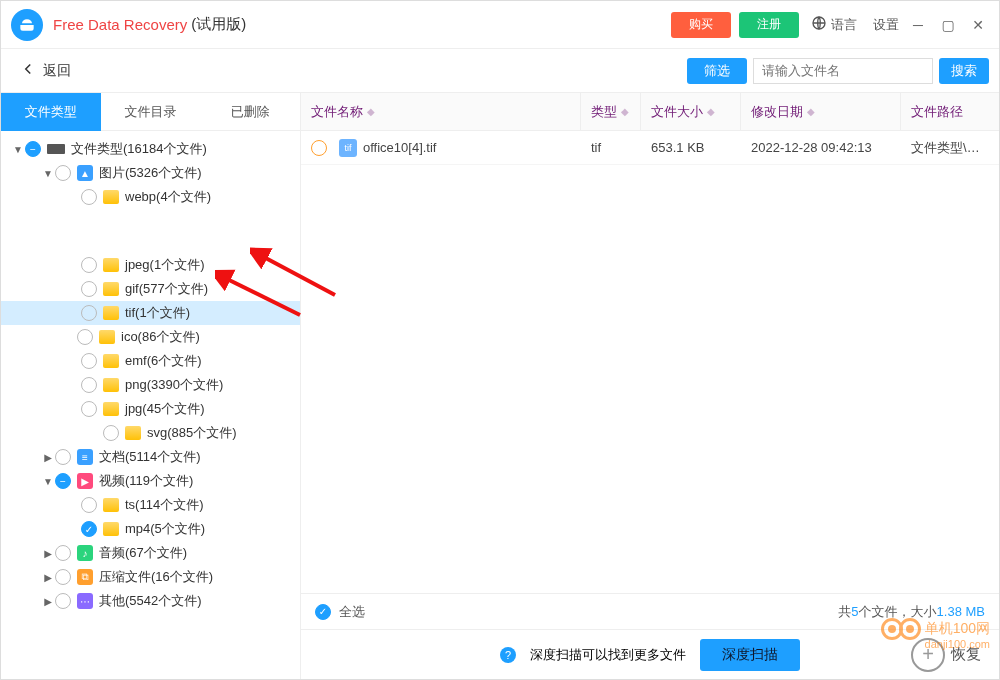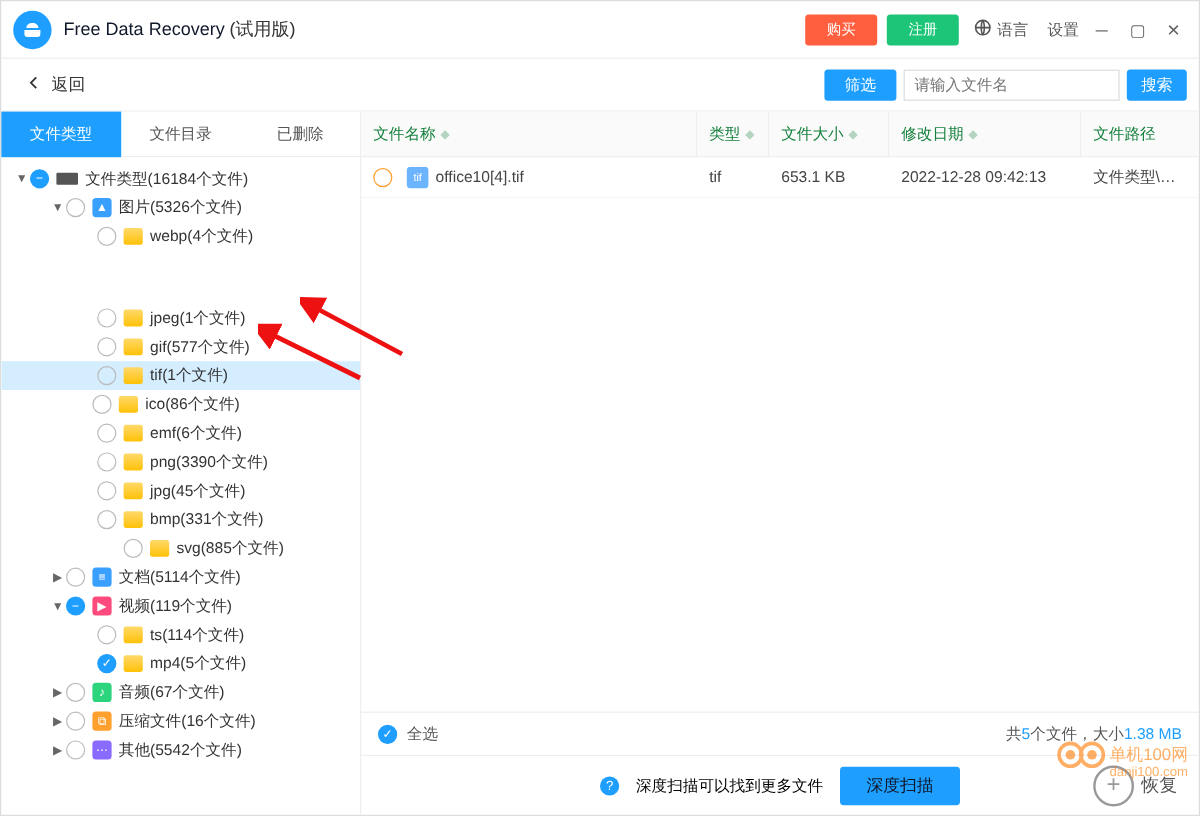--- a/index.html
+++ b/index.html
@@ -1,21 +1,21 @@
 <!DOCTYPE html>
 <html><head>
 <meta charset="utf-8">
 <style>
 * { margin: 0; padding: 0; box-sizing: border-box; font-family: "Microsoft YaHei", sans-serif; }
 body { width: 1000px; height: 680px; background: #fff; border: 1px solid #ddd; display: flex; flex-direction: column; overflow: hidden; }
 
 .titlebar { display: flex; align-items: center; height: 48px; padding: 0 10px; border-bottom: 1px solid #eee; }
 .logo { width: 32px; height: 32px; background: #1e9fff; border-radius: 50%; display: flex; align-items: center; justify-content: center; margin-right: 10px; }
 .logo svg { width: 20px; height: 20px; }
-.app-title { font-size: 15px; color: #0f172a; }
+.app-title { font-size: 15px; color: #ef4444; }
 .app-trial { font-size: 15px; color: #333; margin-left: 4px; }
 .titlebar-spacer { flex: 1; }
 .btn-buy, .btn-register { border: none; color: #fff; height: 26px; padding: 0 18px; border-radius: 3px; font-size: 12px; cursor: pointer; margin: 0 4px; }
 .btn-buy { background: #ff5f3e; }
 .btn-register { background: #1cc577; }
 .lang-group { display: flex; align-items: center; gap: 4px; margin: 0 8px; color: #555; font-size: 13px; cursor: pointer; }
 .win-controls { display: flex; gap: 8px; align-items: center; }
 .win-ctrl { width: 22px; height: 22px; display: flex; align-items: center; justify-content: center; color: #666; cursor: pointer; font-size: 14px; }
 
 .toolbar { display: flex; align-items: center; height: 44px; padding: 0 10px; border-bottom: 1px solid #eee; }
@@ -38,21 +38,21 @@
 .check { width: 16px; height: 16px; border-radius: 50%; border: 1.5px solid #bbb; margin-right: 6px; flex-shrink: 0; display: flex; align-items: center; justify-content: center; font-size: 10px; color: #fff; }
 .check.checked { background: #1e9fff; border-color: #1e9fff; }
 .check.minus { background: #1e9fff; border-color: #1e9fff; }
 .folder-icon { width: 16px; height: 14px; margin-right: 6px; flex-shrink: 0; }
 .folder-yellow { background: linear-gradient(#ffd96a,#ffc107); border-radius: 2px; }
 .cat-icon { width: 16px; height: 16px; border-radius: 3px; margin-right: 6px; flex-shrink: 0; display:flex;align-items:center;justify-content:center;font-size:10px;color:#fff;}
 .drive-icon { width: 18px; height: 10px; background: #555; border-radius: 1px; margin-right: 6px; flex-shrink:0;}
 
 .content { flex: 1; display: flex; flex-direction: column; min-width: 0; }
 .thead { display: flex; height: 38px; border-bottom: 1px solid #eee; background: #fafafa; }
-.th { display: flex; align-items: center; padding: 0 10px; font-size: 13px; color: #15803d; border-right: 1px solid #eee; cursor: pointer; }
+.th { display: flex; align-items: center; padding: 0 10px; font-size: 13px; color: #701a75; border-right: 1px solid #eee; cursor: pointer; }
 .th .sort { margin-left: 4px; opacity: 0.3; font-size: 10px; }
 .col-name { width: 280px; } .col-type { width: 60px; } .col-size { width: 100px; } .col-date { width: 160px; } .col-path { flex: 1; border-right: none; }
 
 .tbody { flex: 1; overflow: auto; }
 .trow { display: flex; align-items: center; height: 34px; border-bottom: 1px solid #f5f5f5; font-size: 13px; color: #444; }
 .td { padding: 0 10px; overflow: hidden; text-overflow: ellipsis; white-space: nowrap; }
 .trow .col-name { display: flex; align-items: center; gap: 6px; }
 .file-icon { width: 18px; height: 18px; background: #6db4ff; border-radius: 3px; flex-shrink: 0; display:flex;align-items:center;justify-content:center;color:#fff;font-size:9px;}
 
 .footer1 { height: 36px; border-top: 1px solid #eee; display: flex; align-items: center; padding: 0 14px; font-size: 13px; color: #555; }
@@ -173,25 +173,20 @@
           </div>
           <div class="tree-row" style="padding-left: 80px;">
             <span class="check"></span>
             <span class="folder-icon folder-yellow"></span>
             <span>png(3390个文件)</span>
           </div>
           <div class="tree-row" style="padding-left: 80px;">
             <span class="check"></span>
             <span class="folder-icon folder-yellow"></span>
             <span>jpg(45个文件)</span>
-          </div>
-          <div class="tree-row" style="padding-left: 80px;">
-            <span class="check"></span>
-            <span class="folder-icon folder-yellow"></span>
-            <span>bmp(331个文件)</span>
           </div>
           <div class="tree-row" style="padding-left: 102px;">
             <span class="check"></span>
             <span class="folder-icon folder-yellow"></span>
             <span>svg(885个文件)</span>
           </div>
         </div>
       <div class="tree-row" style="padding-left:40px">
         <span class="toggler">▶</span>
         <span class="check"></span>

